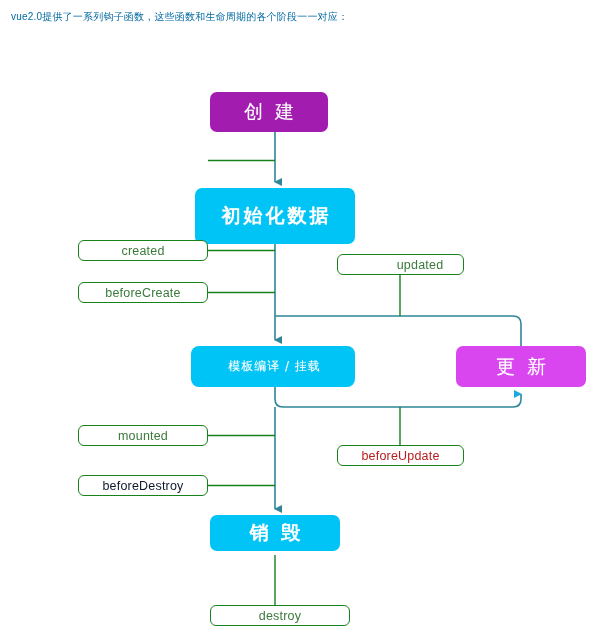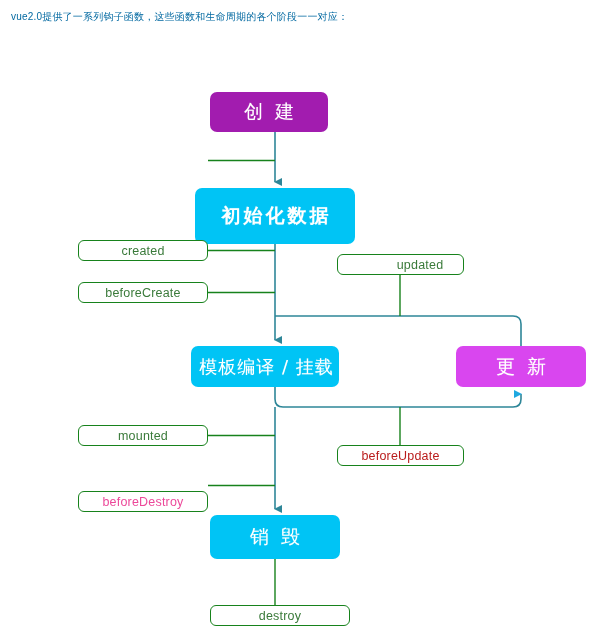--- a/index.html
+++ b/index.html
@@ -131,29 +131,29 @@
   </svg>
 
   <div class="stage-box" style="left:210px; top:92px; width:118px; height:40px; background:#a21caf;">
     <span>创 建</span>
   </div>
 
   <div class="stage-box" style="left:195px; top:188px; width:160px; height:56px; background:#00c4f5;font-weight:bold;">
     <span>初始化数据</span>
   </div>
 
-  <div class="stage-box" style="left:191px; top:346px; width:148px; height:41px; background:#00c4f5; font-size:18px; letter-spacing:1px;">
+  <div class="stage-box" style="left:191px; top:346px; width:164px; height:41px; background:#00c4f5; font-size:12px; letter-spacing:1px;border-radius:8px;">
     <span>模板编译 / 挂载</span>
   </div>
 
   <div class="stage-box" style="left:456px; top:346px; width:130px; height:41px; background:#d946ef;">
     <span>更 新</span>
   </div>
 
-  <div class="stage-box" style="left:210px; top:515px; width:130px; height:44px; background:#00c4f5;">
+  <div class="stage-box" style="left:210px; top:515px; width:130px; height:36px; background:#00c4f5;font-weight:bold;">
     <span>销 毁</span>
   </div>
 
 
   <div class="hook-box" style="left:78px; top:240px; width:130px; height:21px; border:1.6px solid #17821c; color:#3a7a3a;">
     <span>created</span>
   </div>
 
   <div class="hook-box" style="left:337px; top:254px; width:127px; height:21px; border:1.6px solid #17821c; color:#3a7a3a;padding-left:39px;">
     <span>updated</span>
@@ -164,21 +164,21 @@
   </div>
 
   <div class="hook-box" style="left:78px; top:425px; width:130px; height:21px; border:1.6px solid #17821c; color:#3a7a3a;">
     <span>mounted</span>
   </div>
 
   <div class="hook-box" style="left:337px; top:445px; width:127px; height:21px; border:1.6px solid #17821c; color:#b91c1c;">
     <span>beforeUpdate</span>
   </div>
 
-  <div class="hook-box" style="left:78px; top:475px; width:130px; height:21px; border:1.6px solid #17821c; color:#ec4899;margin-top:16px;">
+  <div class="hook-box" style="left:78px; top:475px; width:130px; height:21px; border:1.6px solid #17821c; color:#0f172a;">
     <span>beforeDestroy</span>
   </div>
 
   <div class="hook-box" style="left:210px; top:605px; width:140px; height:21px; border:1.6px solid #17821c; color:#3a7a3a;">
     <span>destroy</span>
   </div>
 
 </div>
 
 </body></html>

